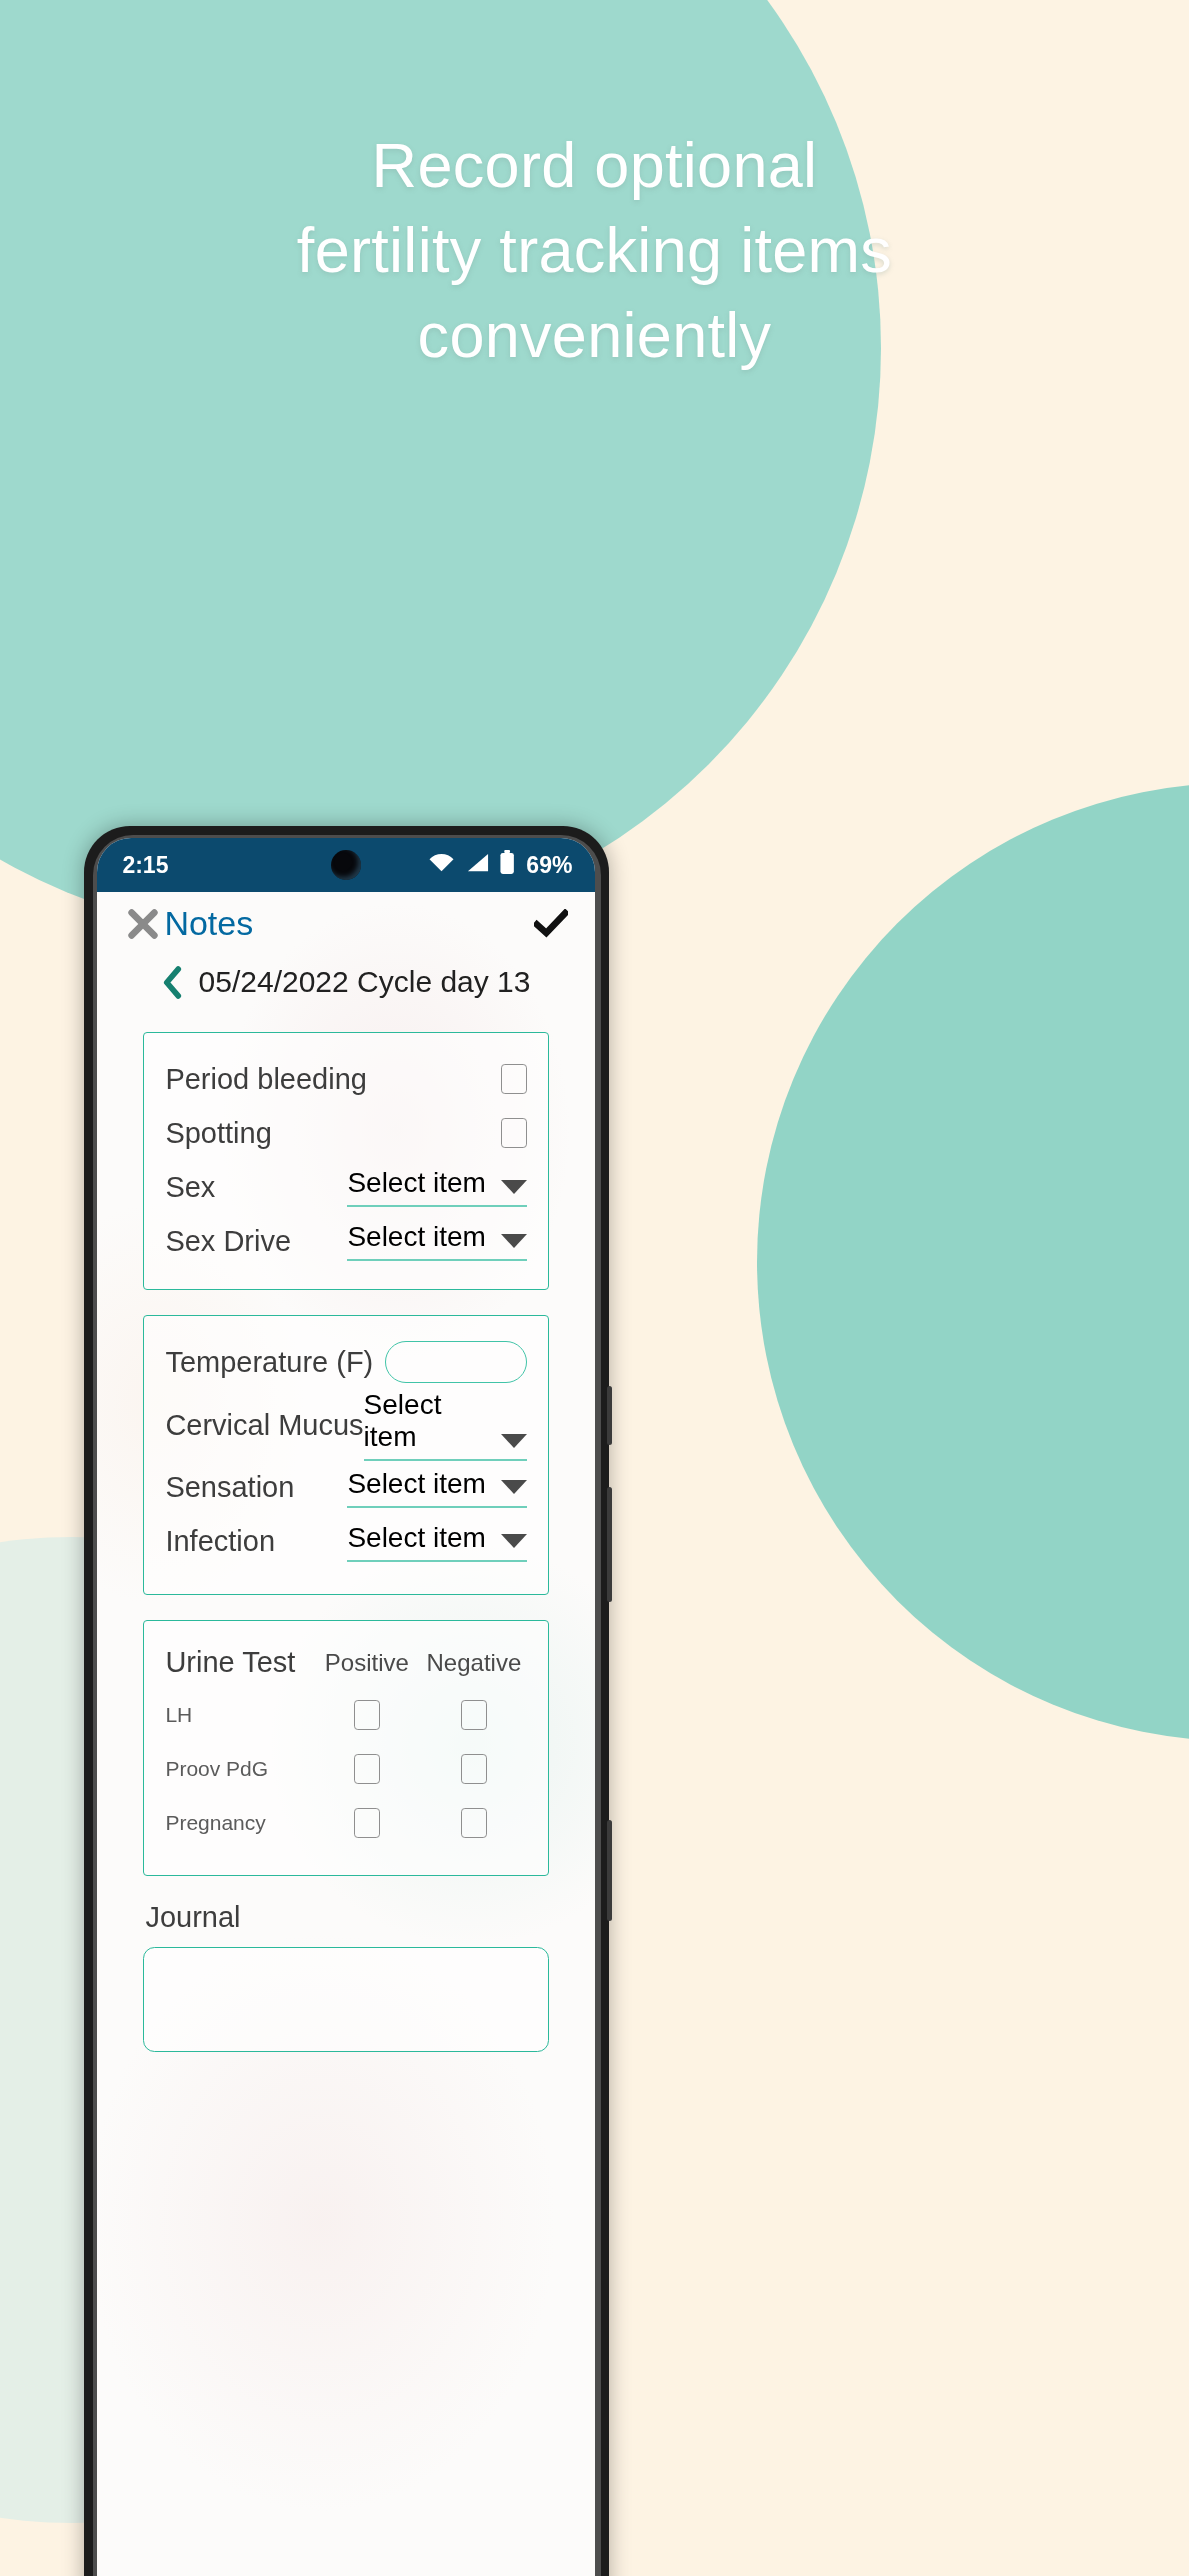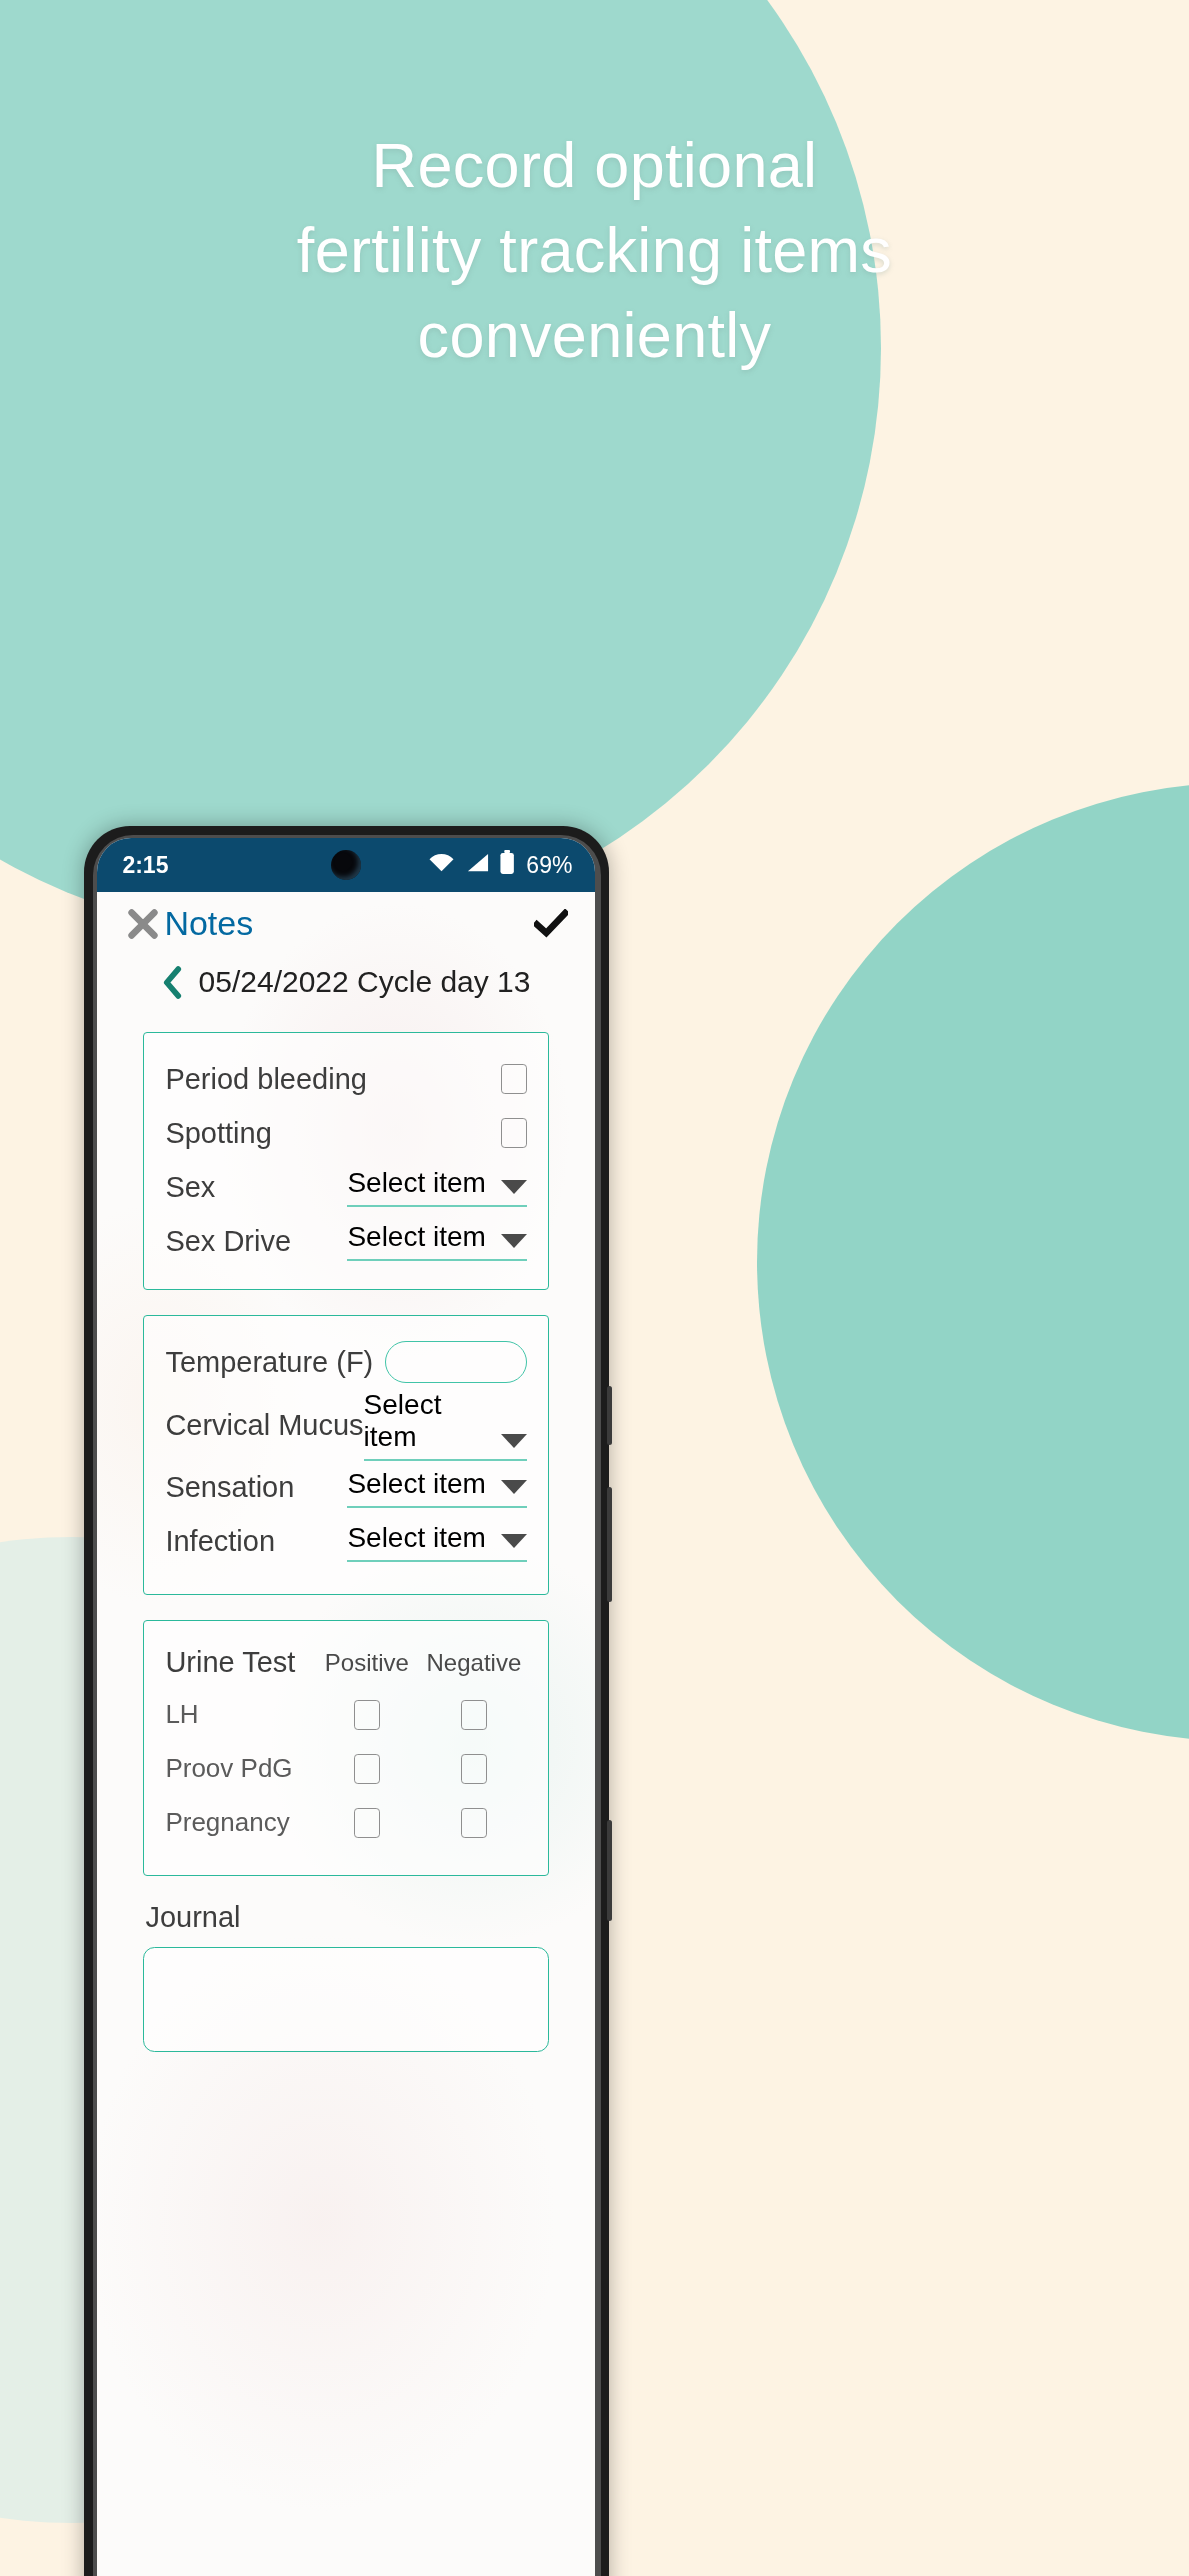--- a/index.html
+++ b/index.html
@@ -128,21 +128,21 @@
     left: 50%;
     top: 50%;
     transform: translate(-50%,-50%);
     width: 30px;
     height: 30px;
     border-radius: 50%;
     background: #07080c;
     box-shadow: inset -2.9px -2.9px 4.8px rgba(40,70,90,0.8);
   }
   .ic-wifi, .ic-signal, .ic-battery { display: block; }
-  .batt-pct { font-size: 23px; font-weight: normal; margin-left: 2.9px; }
+  .batt-pct { font-size: 23px; font-weight: bold; margin-left: 2.9px; }
 
   
   .app {
     position: relative;
     height: 1706px;
     background: #fcfbfa;
     overflow: hidden;
   }
   .app-wash {
     position: absolute;
@@ -278,21 +278,21 @@
     font-size: 24px;
     color: #4a4a4a;
   }
   .ut-row {
     display: flex;
     align-items: center;
     min-height: 54px;
   }
   .ut-rowlabel {
     flex: 1;
-    font-size: 26px;
+    font-size: 21px;
     color: #5b5b5b;
   }
   .ut-cell {
     width: 107px;
     display: flex;
     justify-content: center;
   }
 
   
   .journal-label {

